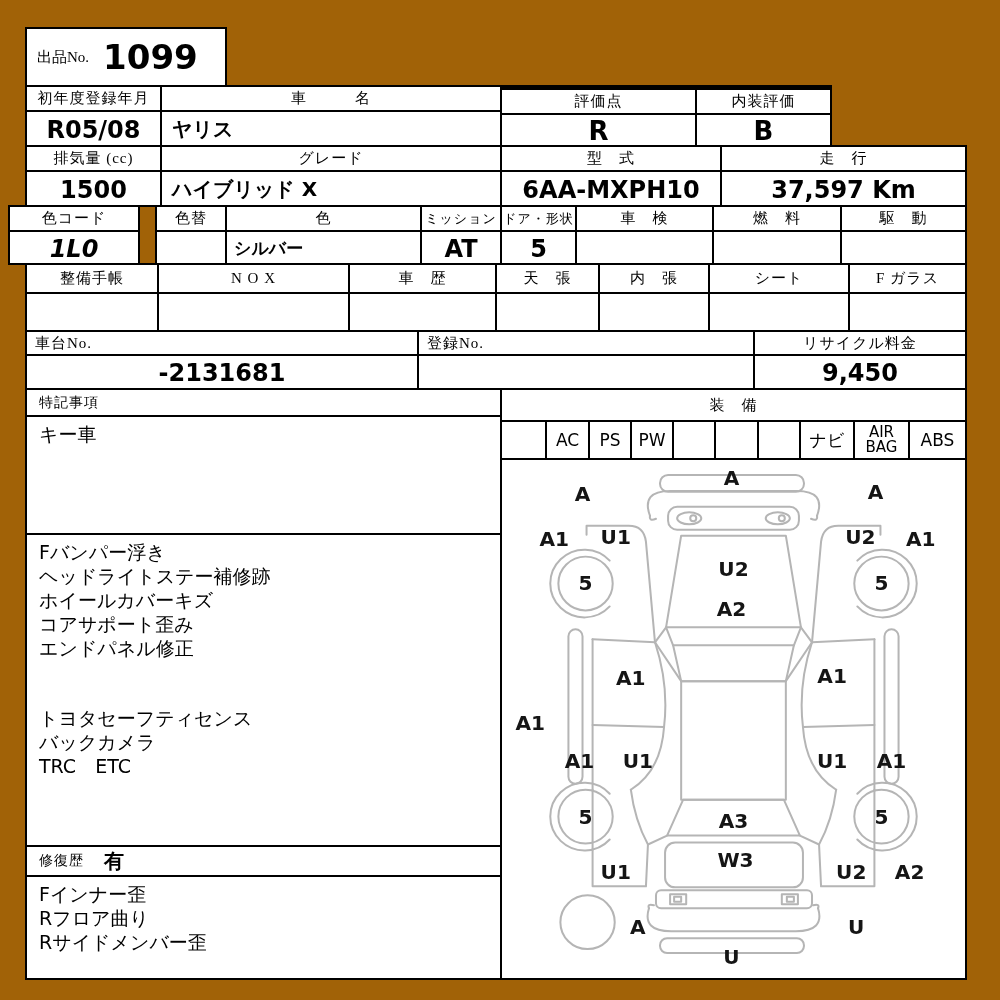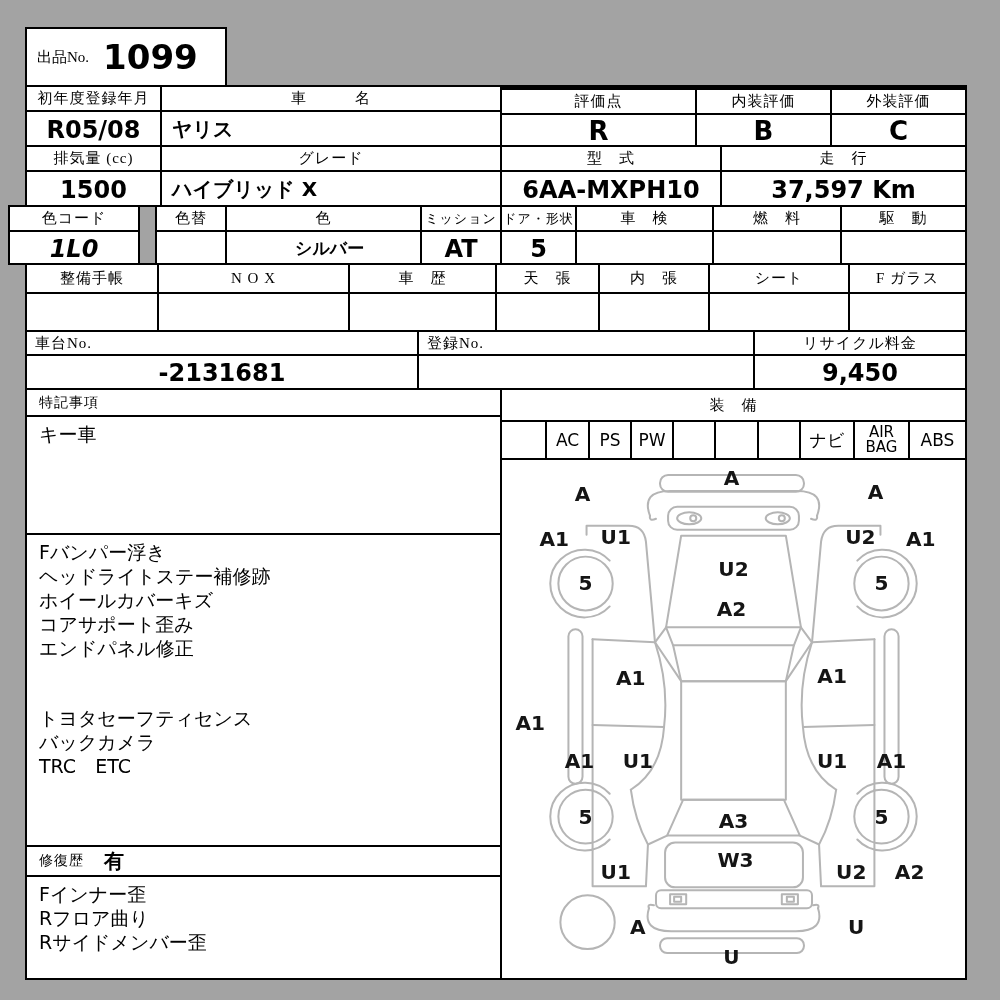--- a/index.html
+++ b/index.html
@@ -1,25 +1,25 @@
 <!DOCTYPE html>
 <html><head>
 <meta charset="utf-8">
 <style>
   html,body{margin:0;padding:0;background:#e8e8e8;}
-  .sheet{position:relative;width:1000px;height:1000px;background:#a3a3a3;
+  .sheet{position:relative;width:1000px;height:1000px;background:#a16207;
          font-family:"DejaVu Sans","Liberation Sans",sans-serif;color:#000;overflow:hidden;}
   .cell{position:absolute;box-sizing:border-box;border:2px solid #000;background:#fff;}
   .hd{height:23px;border-bottom:2px solid #000;display:flex;align-items:center;justify-content:center;
       font-family:"Liberation Serif","DejaVu Serif",serif;font-size:15px;letter-spacing:1px;white-space:pre;}
   .hd.left{justify-content:flex-start;padding-left:8px;}
   .hd.h27{height:27px;}
   .vl{display:flex;align-items:center;justify-content:center;font-weight:bold;font-size:24px;white-space:pre;}
   .vl.mid{font-size:20px;justify-content:flex-start;padding-left:10px;}
-  .vl.small{font-size:17px;justify-content:flex-start;padding-left:23px;margin-left:45px;}
+  .vl.small{font-size:17px;justify-content:flex-start;padding-left:7px;}
   .vl.v26{font-size:26px;}
   .thicktop{border-top-width:5px;}
   .lotbox{display:flex;align-items:center;}
   .lotlabel{font-family:"Liberation Serif","DejaVu Serif",serif;font-size:15px;padding-left:10px;white-space:pre;}
   .lotnum{font-size:34px;font-weight:bold;margin-left:14px;}
   .noteT{font-family:"Liberation Serif","DejaVu Serif",serif;font-size:14px;display:flex;align-items:center;
          padding-left:12px;letter-spacing:1px;}
   .notes{font-size:19px;line-height:24px;padding:5px 0 0 12px;}
   .notes div{white-space:pre;}
   .gap{height:46px;}
@@ -50,24 +50,20 @@
     <div class="hd">車　　　名</div>
     <div class="vl mid" style="height:35px;">ヤリス</div>
   </div>
   <div class="cell thicktop" style="left:500px;top:85px;width:197px;height:62px;">
     <div class="hd">評価点</div>
     <div class="vl v26" style="height:32px;">R</div>
   </div>
   <div class="cell thicktop" style="left:695px;top:85px;width:137px;height:62px;">
     <div class="hd">内装評価</div>
     <div class="vl v26" style="height:32px;">B</div>
-  </div>
-  <div class="cell thicktop" style="left:830px;top:85px;width:137px;height:62px;">
-    <div class="hd">外装評価</div>
-    <div class="vl v26" style="height:32px;">C</div>
   </div>
 
   <div class="cell" style="left:25px;top:145px;width:137px;height:62px;">
     <div class="hd">排気量 (cc)</div>
     <div class="vl" style="height:35px;">1500</div>
   </div>
   <div class="cell" style="left:160px;top:145px;width:342px;height:62px;">
     <div class="hd">グレード</div>
     <div class="vl mid" style="height:35px;">ハイブリッド X</div>
   </div>

